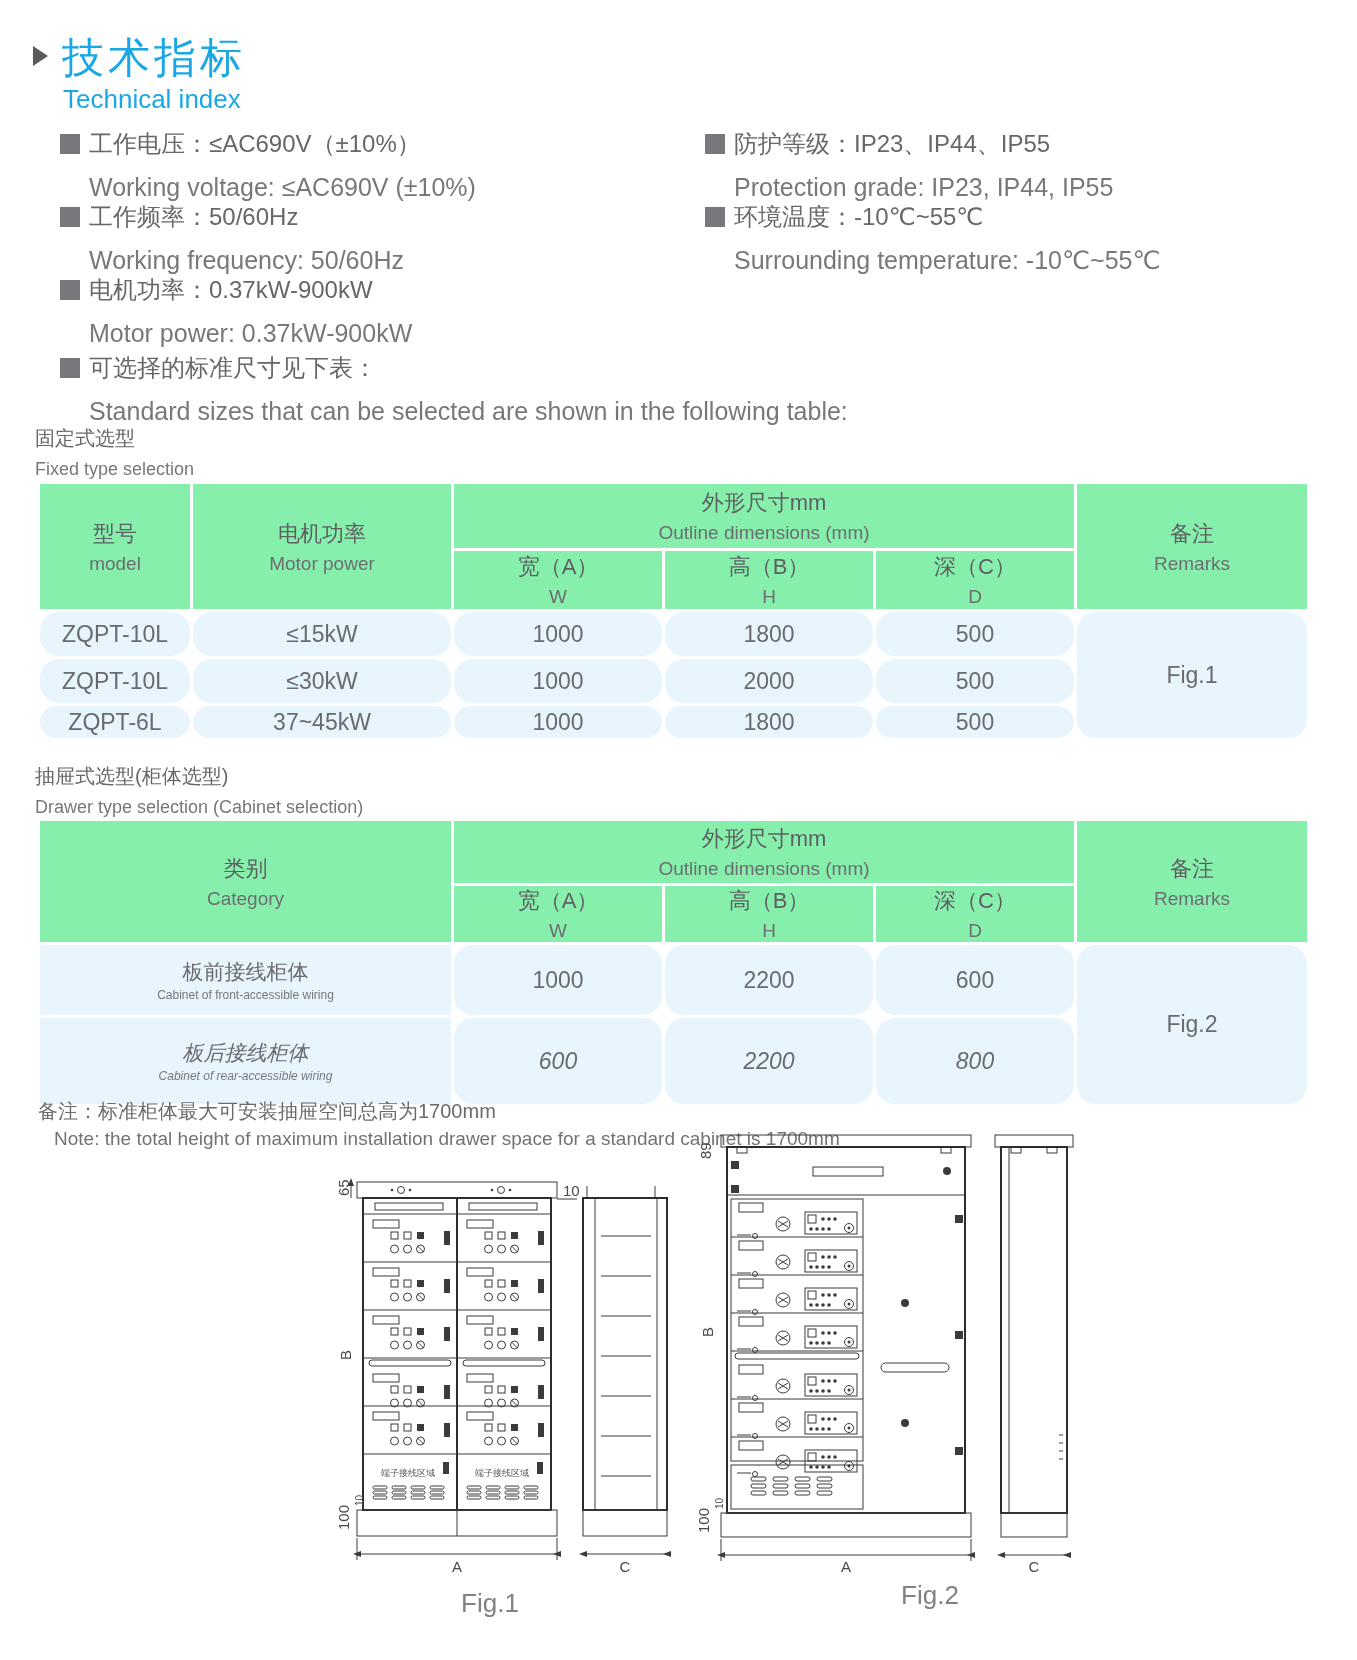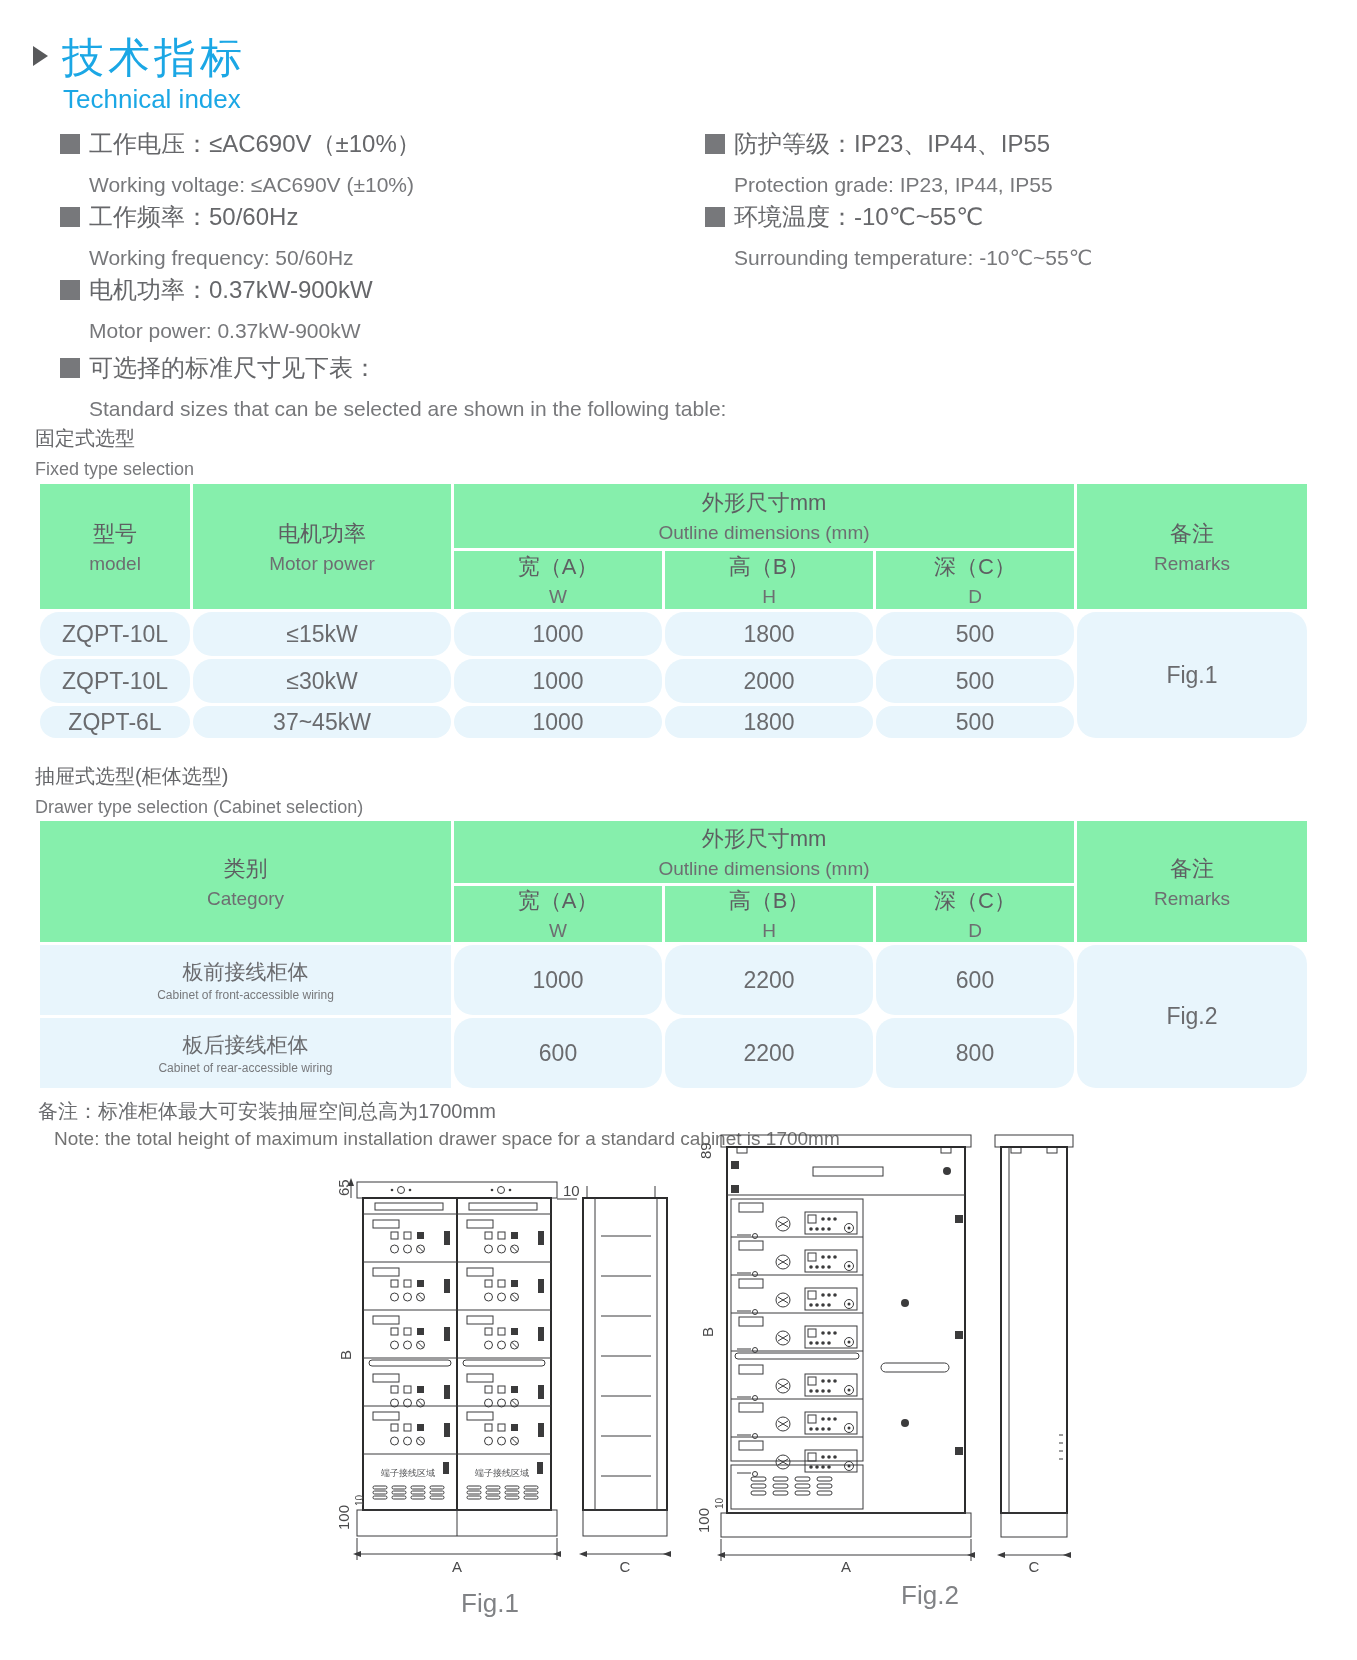--- a/index.html
+++ b/index.html
@@ -9,21 +9,21 @@
   
   .hdr-arrow{position:absolute;left:33px;top:46px;width:0;height:0;
              border-left:15px solid #58595b;border-top:10px solid transparent;border-bottom:10px solid transparent;}
   .title-zh{position:absolute;left:62px;top:30px;font-size:42px;color:#1ba7e5;letter-spacing:4px;}
   .title-en{position:absolute;left:63px;top:84px;font-size:26px;color:#1ba7e5;}
 
   
   .spec{position:absolute;}
   .spec .zh{font-size:24px;color:#66676a;display:flex;align-items:center;}
   .spec .bullet{display:inline-block;width:20px;height:20px;background:#77787b;margin-right:9px;flex:0 0 auto;}
-  .spec .en{font-size:21px;color:#77787b;margin-top:13px;padding-left:29px;}
+  .spec .en{font-size:25px;color:#77787b;margin-top:13px;padding-left:29px;}
 
   .section-label{position:absolute;left:35px;}
   .section-label .zh{font-size:20px;color:#66676a;}
   .section-label .en{font-size:18px;color:#77787b;margin-top:7px;}
 
   
   table.spec-table{position:absolute;left:37px;border-collapse:separate;border-spacing:3px;table-layout:fixed;}
   table.spec-table th, table.spec-table td{padding:0;text-align:center;vertical-align:middle;font-weight:normal;}
   table.spec-table th{background:#86efac;}
   table.spec-table td{background:#e8f5fc;}
@@ -217,21 +217,21 @@
     <tr style="height:70px;">
       <td>
         <div class="cell-zh">板前接线柜体</div>
         <div class="cell-en">Cabinet of front-accessible wiring</div>
       </td>
       <td class="cell">1000</td>
       <td class="cell">2200</td>
       <td class="cell">600</td>
       <td class="cell" rowspan="2">Fig.2</td>
     </tr>
-    <tr style="height:70px;">
+    <tr style="height:86px;font-style:italic;">
       <td>
         <div class="cell-zh">板后接线柜体</div>
         <div class="cell-en">Cabinet of rear-accessible wiring</div>
       </td>
       <td class="cell">600</td>
       <td class="cell">2200</td>
       <td class="cell">800</td>
     </tr>
   </tbody>
     </table>

